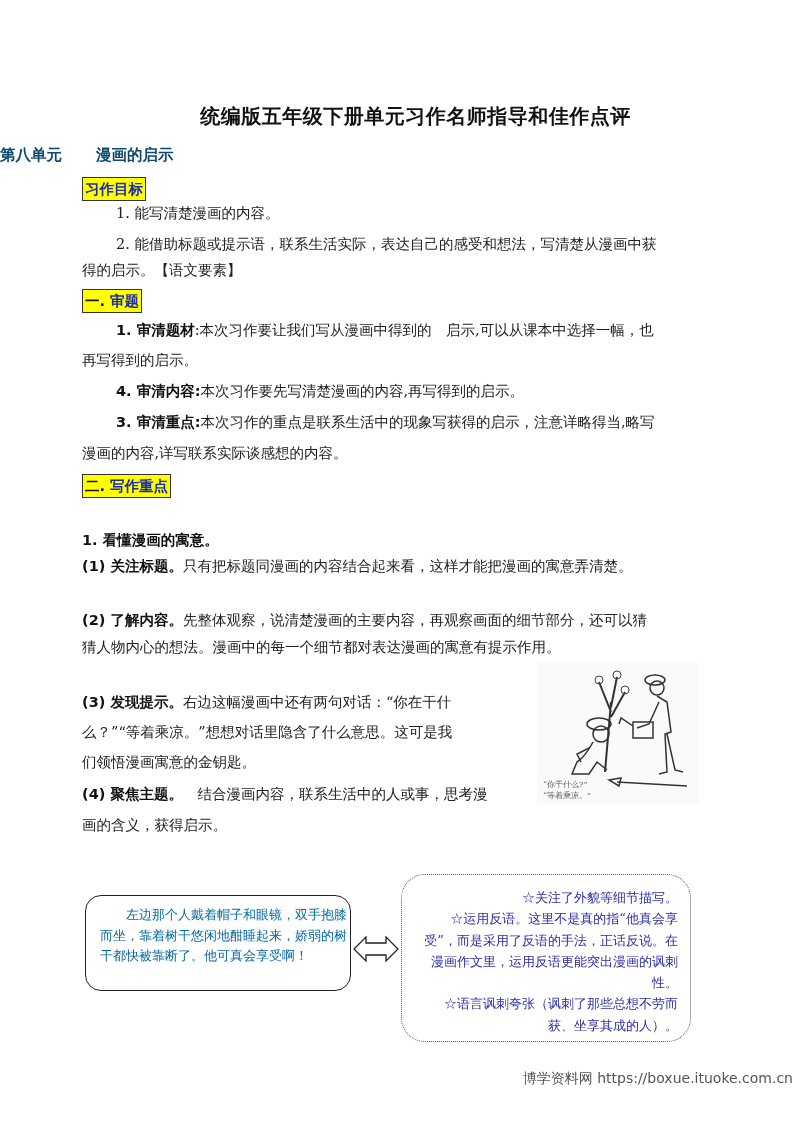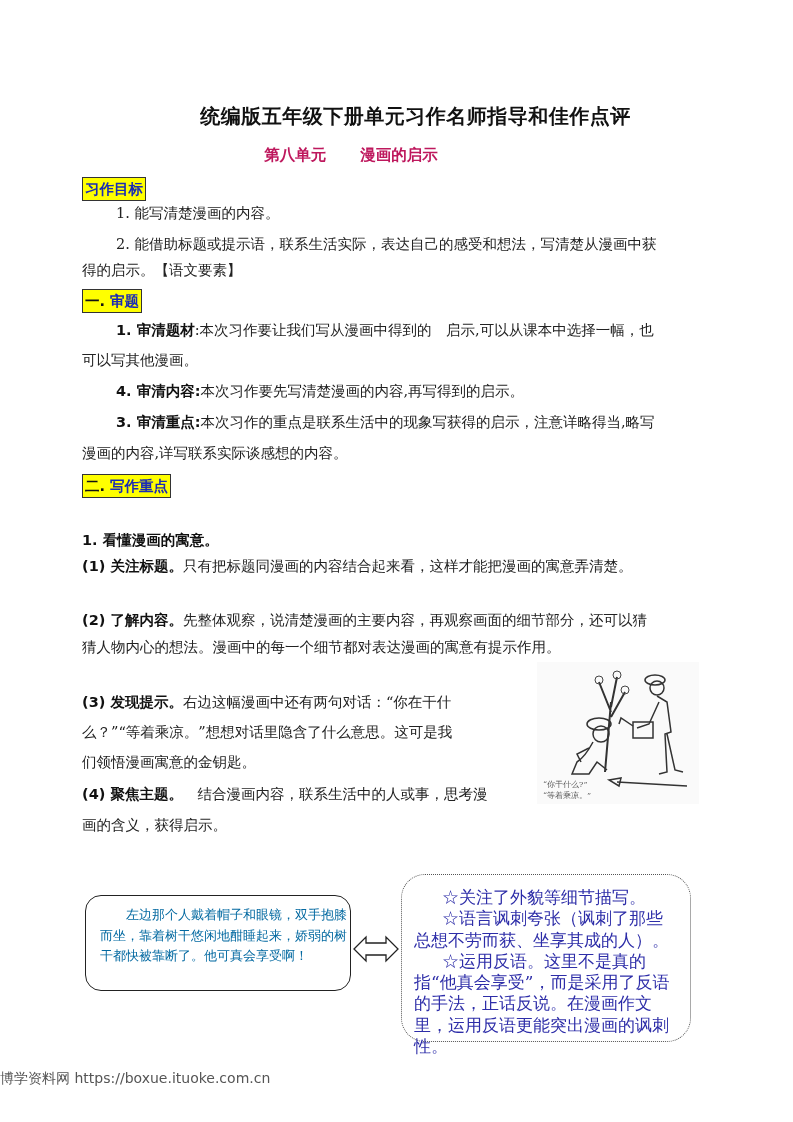--- a/index.html
+++ b/index.html
@@ -2,41 +2,41 @@
 <html><head>
 <meta charset="utf-8">
 <style>
   html, body { margin: 0; padding: 0; background: #ffffff; }
   body { width: 793px; height: 1122px; position: relative; overflow: hidden;
          font-family: "DejaVu Serif", "Liberation Serif", serif; color: #1a1a1a; }
   .abs { position: absolute; }
   .title { left: 0; width: 793px; top: 103px; text-align: center;
            font-family: Liberation Sans, sans-serif; font-weight: bold;
            font-size: 20px; letter-spacing: 0.5px; color: #111; padding-left: 19px; }
-  .subtitle { left: 0; width: 702px; top: 145px; text-align: center;
+  .subtitle { left: 0; width: 702px; top: 145px; 
            font-family: "DejaVu Sans", "Liberation Sans", sans-serif; font-weight: bold;
-           font-size: 15.5px; color: #be185d; }
+           font-size: 15.5px; color: #0c4a6e; }
   .subtitle .gap { display: inline-block; width: 34px; }
   .tag { background: #ffff00; border: 1px solid #333; color: #1a2bb5;
          font-family: "DejaVu Sans", "Liberation Sans", sans-serif; font-weight: bold;
          font-size: 14.5px; padding: 1px 2px; line-height: 20px; white-space: nowrap; }
   .tag .dash { color: #111; }
   .line { font-size: 14.5px; line-height: 20px; white-space: nowrap; color: #222; }
   .b { font-family: "DejaVu Sans", "Liberation Sans", sans-serif; font-weight: bold; color: #111; }
   .comic { left: 537px; top: 662px; width: 162px; height: 142px; }
   .box-left { left: 85px; top: 895px; width: 266px; height: 96px; border: 1.5px solid #222;
               border-radius: 16px; box-sizing: border-box; padding: 9px 2px 0 14px;
               font-size: 13px; line-height: 20.5px; color: #0369a1; }
   .box-left p { margin: 0; text-indent: 26px; }
   .box-right { left: 401px; top: 874px; width: 290px; height: 168px; border: 1.3px dotted #555;
                border-radius: 24px; box-sizing: border-box; padding: 12px 12px 8px 12px;
-               font-size: 17px; line-height: 21.3px; color: #2d2da8; }
+               font-size: 13px; line-height: 21.3px; color: #2d2da8; text-align: right; }
   .box-right p { margin: 0; text-indent: 28px; }
   .arrow { left: 352px; top: 934px; width: 48px; height: 30px; }
-  .footer { left: 0; width: 793px; top: 1070px; text-align: left;
+  .footer { left: 0; width: 793px; top: 1070px; text-align: right;
             font-family: "DejaVu Sans", "Liberation Sans", sans-serif; font-size: 14px; color: #555; }
 </style>
 </head>
 <body>
 
 <div class="abs title">统编版五年级下册单元习作名师指导和佳作点评</div>
 <div class="abs subtitle">
   <span>第八单元</span><span class="gap"></span><span>漫画的启示</span>
 </div>
 
@@ -47,21 +47,21 @@
 <div class="abs line" style="left:116px; top:234px;">2. 能借助标题或提示语，联系生活实际，表达自己的感受和想法，写清楚从漫画中获</div>
 <div class="abs line" style="left:82px; top:260px;">得的启示。【语文要素】</div>
 
 <div class="abs tag" style="left:82px; top:289px;">
   <span class="dash">一.</span>
   <span>审题</span>
 </div>
 <div class="abs line" style="left:116px; top:320px;">
   <span class="b">1. 审清题材</span><span>:本次习作要让我们写从漫画中得到的　启示,可以从课本中选择一幅，也</span>
 </div>
-<div class="abs line" style="left:82px; top:350px;">可以写其他漫画。</div>
+<div class="abs line" style="left:82px; top:350px;">再写得到的启示。</div>
 <div class="abs line" style="left:116px; top:381px;">
   <span class="b">4. 审清内容:</span><span>本次习作要先写清楚漫画的内容,再写得到的启示。</span>
 </div>
 <div class="abs line" style="left:116px; top:412px;">
   <span class="b">3. 审清重点:</span><span>本次习作的重点是联系生活中的现象写获得的启示，注意详略得当,略写</span>
 </div>
 <div class="abs line" style="left:82px; top:443px;">漫画的内容,详写联系实际谈感想的内容。</div>
 
 <div class="abs tag" style="left:82px; top:474px;">
   <span class="dash">二.</span>
@@ -119,17 +119,17 @@
 </div>
 
 <div class="abs arrow">
   <svg width="48" height="30" viewBox="0 0 48 30">
     <path d="M2 15 L14 3 L14 9 L34 9 L34 3 L46 15 L34 27 L34 21 L14 21 L14 27 Z" fill="#fff" stroke="#222" stroke-width="1.3"></path>
   </svg>
 </div>
 
 <div class="abs box-right">
   <p>☆关注了外貌等细节描写。</p>
+  <p>☆运用反语。这里不是真的指“他真会享受”，而是采用了反语的手法，正话反说。在漫画作文里，运用反语更能突出漫画的讽刺性。</p>
   <p>☆语言讽刺夸张（讽刺了那些总想不劳而获、坐享其成的人）。</p>
-  <p>☆运用反语。这里不是真的指“他真会享受”，而是采用了反语的手法，正话反说。在漫画作文里，运用反语更能突出漫画的讽刺性。</p>
 </div>
 
 <div class="abs footer">博学资料网 https://boxue.ituoke.com.cn</div>
 
 </body></html>

